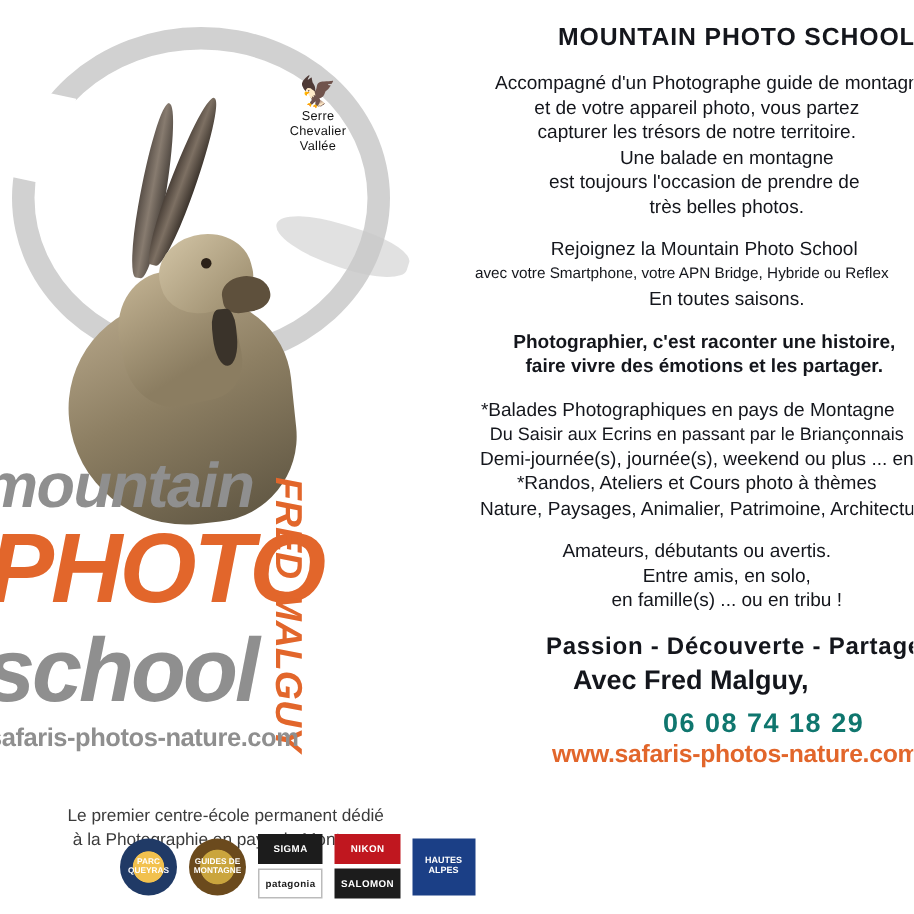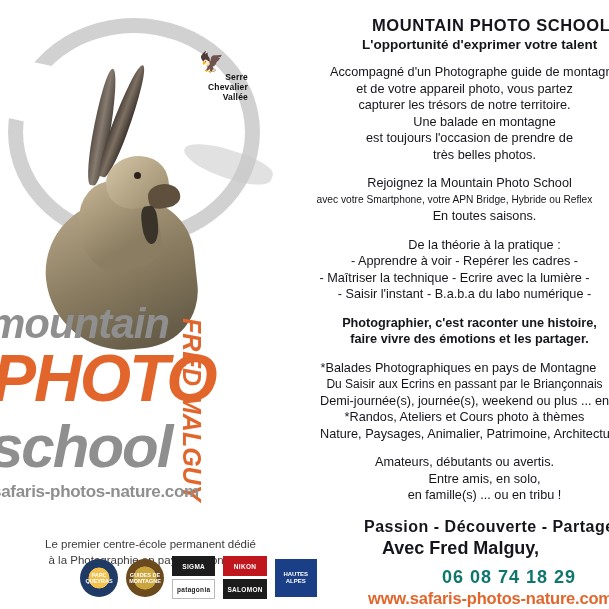--- a/index.html
+++ b/index.html
@@ -58,25 +58,24 @@
     text-align: center;
     color: #111;
   }
   .scv-bird {
     font-size: 20px;
     line-height: 20px;
     color: #111;
   }
   .scv-line {
     font-size: 8.5px;
-    font-weight: bold;
+    font-weight: normal;
     letter-spacing: .2px;
     line-height: 10px;
     color: #111;
-    text-align: right;
   }
 
   
   .ibex {
     position: absolute;
     left: 10px; top: 60px;
     width: 230px; height: 300px;
   }
   .ibex-body {
     position: absolute;
@@ -349,43 +348,36 @@
 
     <div class="left-tagline">
       <div>Le premier centre-école permanent dédié</div>
       <div>à la Photographie en pays de Montagne</div>
     </div>
   </div>
 
   <div class="right">
 
     <div class="rtitle">MOUNTAIN PHOTO SCHOOL</div>
-    <div class="rsubtitle">L'opportunité d'exprimer votre talent</div>
 
     <div class="block">
       <div class="line ind-2">Accompagné d'un Photographe guide de montagne</div>
       <div class="line ind-3">et de votre appareil photo, vous partez</div>
       <div class="line ind-3">capturer les trésors de notre territoire.</div>
       <div class="line ind-5">Une balade en montagne</div>
       <div class="line ind-2">est toujours l'occasion de prendre de</div>
       <div class="line ind-5">très belles photos.</div>
     </div>
 
     <div class="block">
       <div class="line ind-2">Rejoignez la Mountain Photo School</div>
       <div class="line ind-0 small" style="font-size:10.2px">avec votre Smartphone, votre APN Bridge, Hybride ou Reflex</div>
       <div class="line ind-5">En toutes saisons.</div>
     </div>
 
-    <div class="block">
-      <div class="line ind-5">De la théorie à la pratique :</div>
-      <div class="line ind-3">- Apprendre à voir - Repérer les cadres -</div>
-      <div class="line ind-0">- Maîtriser la technique - Ecrire avec la lumière -</div>
-      <div class="line ind-3">- Saisir l'instant - B.a.b.a du labo numérique -</div>
-    </div>
 
     <div class="block bold">
       <div class="line ind-2">Photographier, c'est raconter une histoire,</div>
       <div class="line ind-2">faire vivre des émotions et les partager.</div>
     </div>
 
     <div class="block">
       <div class="line ind-4 bold" style="font-size:12.7px">*Balades Photographiques en pays de Montagne</div>
       <div class="line ind-3" style="font-size:12px">Du Saisir aux Ecrins en passant par le Briançonnais</div>
       <div class="line ind-3 tiny">Demi-journée(s), journée(s), weekend ou plus ... en collectif ou en privé</div>

